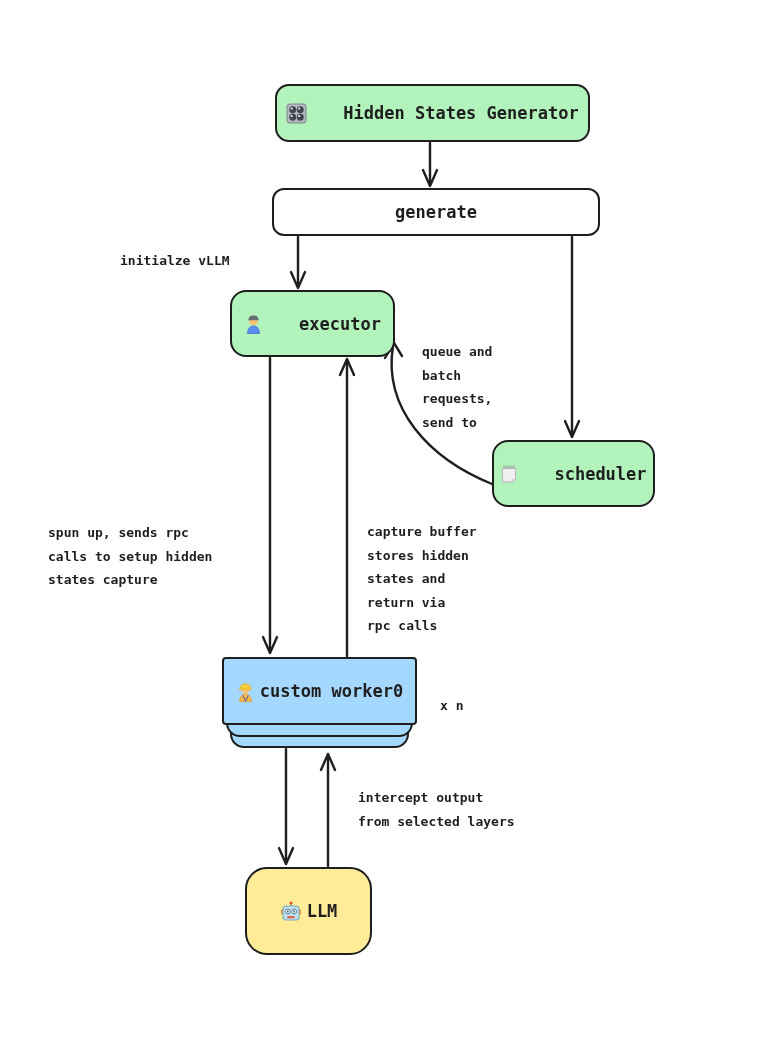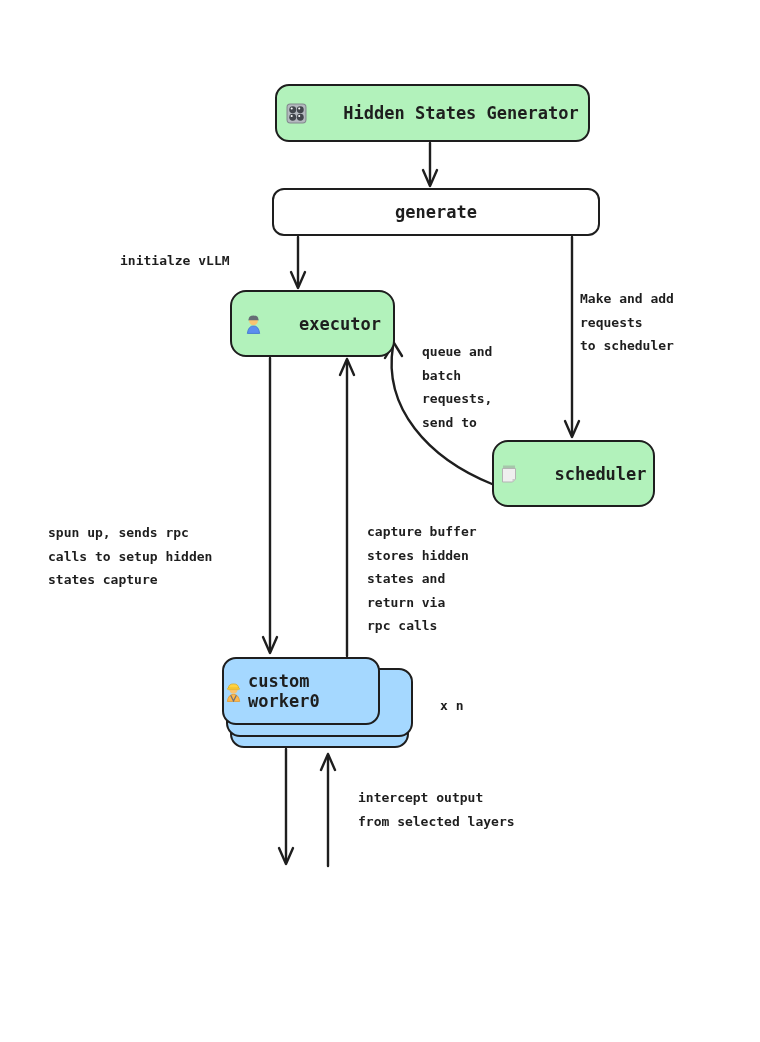--- a/index.html
+++ b/index.html
@@ -20,21 +20,21 @@
   .annotation{
     position:absolute;font-size:13px;font-weight:bold;line-height:23.5px;
     white-space:pre-line;
   }
   .icon{display:inline-flex;align-items:center;justify-content:center;}
   
   #n-hsg{left:275px;top:84px;width:315px;height:58px;border-radius:14px;}
   #n-generate{left:272px;top:188px;width:328px;height:48px;border-radius:12px;align-items:center;}
   #n-executor{left:230px;top:290px;width:165px;height:67px;border-radius:16px;}
   #n-scheduler{left:492px;top:440px;width:163px;height:67px;border-radius:16px;}
-  #n-worker{left:222px;top:657px;width:158px;height:68px;border-radius:14px;z-index:3;}
+  #n-worker{left:222px;top:657px;width:195px;height:68px;border-radius:4px;z-index:3;}
   #n-worker-s2{left:226px;top:668px;width:187px;height:69px;border-radius:14px;z-index:2;}
   #n-worker-s3{left:230px;top:679px;width:179px;height:69px;border-radius:14px;z-index:1;}
   #n-llm{left:245px;top:867px;width:127px;height:88px;border-radius:22px;}
   
   #a-init{left:120px;top:249px;}
   #a-make{left:580px;top:287px;}
   #a-queue{left:422px;top:340px;}
   #a-spun{left:48px;top:521px;}
   #a-capture{left:367px;top:520px;}
   #a-xn{left:440px;top:694px;}
@@ -143,25 +143,39 @@
         <path d="M3.5 21.5 Q4.5 14 10 14 Q15.5 14 16.5 21.5 Z" fill="#ffb84d" stroke="#e09a2f" stroke-width="0.8"></path>
         <path d="M7 15 L10 21 L13 15" fill="none" stroke="#6b7280" stroke-width="1.3"></path>
         <circle cx="10" cy="9" r="4.4" fill="#f8c471"></circle>
         <path d="M4.6 7.8 Q4.6 3 10 3 Q15.4 3 15.4 7.8 Z" fill="#ffd23f" stroke="#d9a91e" stroke-width="0.8"></path>
         <rect x="3.6" y="7.4" width="12.8" height="1.6" rx="0.8" fill="#ffd23f" stroke="#d9a91e" stroke-width="0.6"></rect>
       </svg>
     </span>
     <span>custom worker0</span>
   </div>
 
+  <div class="node yellow" id="n-llm">
+    <span class="icon">
+      <svg width="22" height="21" viewBox="0 0 22 21">
+        <line x1="11" y1="2.5" x2="11" y2="5" stroke="#8aa5b0" stroke-width="1.2"></line>
+        <circle cx="11" cy="2" r="1.6" fill="#e5533d"></circle>
+        <rect x="1" y="8.5" width="2.4" height="5" rx="1" fill="#f0903f"></rect>
+        <rect x="18.6" y="8.5" width="2.4" height="5" rx="1" fill="#f0903f"></rect>
+        <rect x="3" y="5" width="16" height="14" rx="3" fill="#bfe0ee" stroke="#7fa9bd" stroke-width="1.2"></rect>
+        <circle cx="7.8" cy="10.5" r="2.4" fill="#ffffff" stroke="#4c7b92" stroke-width="1"></circle>
+        <circle cx="14.2" cy="10.5" r="2.4" fill="#ffffff" stroke="#4c7b92" stroke-width="1"></circle>
+        <circle cx="7.8" cy="10.5" r="0.9" fill="#2e5a70"></circle>
+        <circle cx="14.2" cy="10.5" r="0.9" fill="#2e5a70"></circle>
+        <rect x="7.2" y="15.2" width="7.6" height="2" rx="1" fill="#e5533d"></rect>
+      </svg>
+    </span>
+    <span>LLM</span>
+  </div>
 
   <div class="annotation" id="a-init">initialze vLLM</div>
-  <div class="annotation" id="a-make">Make and add
-requests
-to scheduler</div>
   <div class="annotation" id="a-queue">queue and
 batch
 requests,
 send to</div>
   <div class="annotation" id="a-spun">spun up, sends rpc
 calls to setup hidden
 states capture</div>
   <div class="annotation" id="a-capture">capture buffer
 stores hidden
 states and

